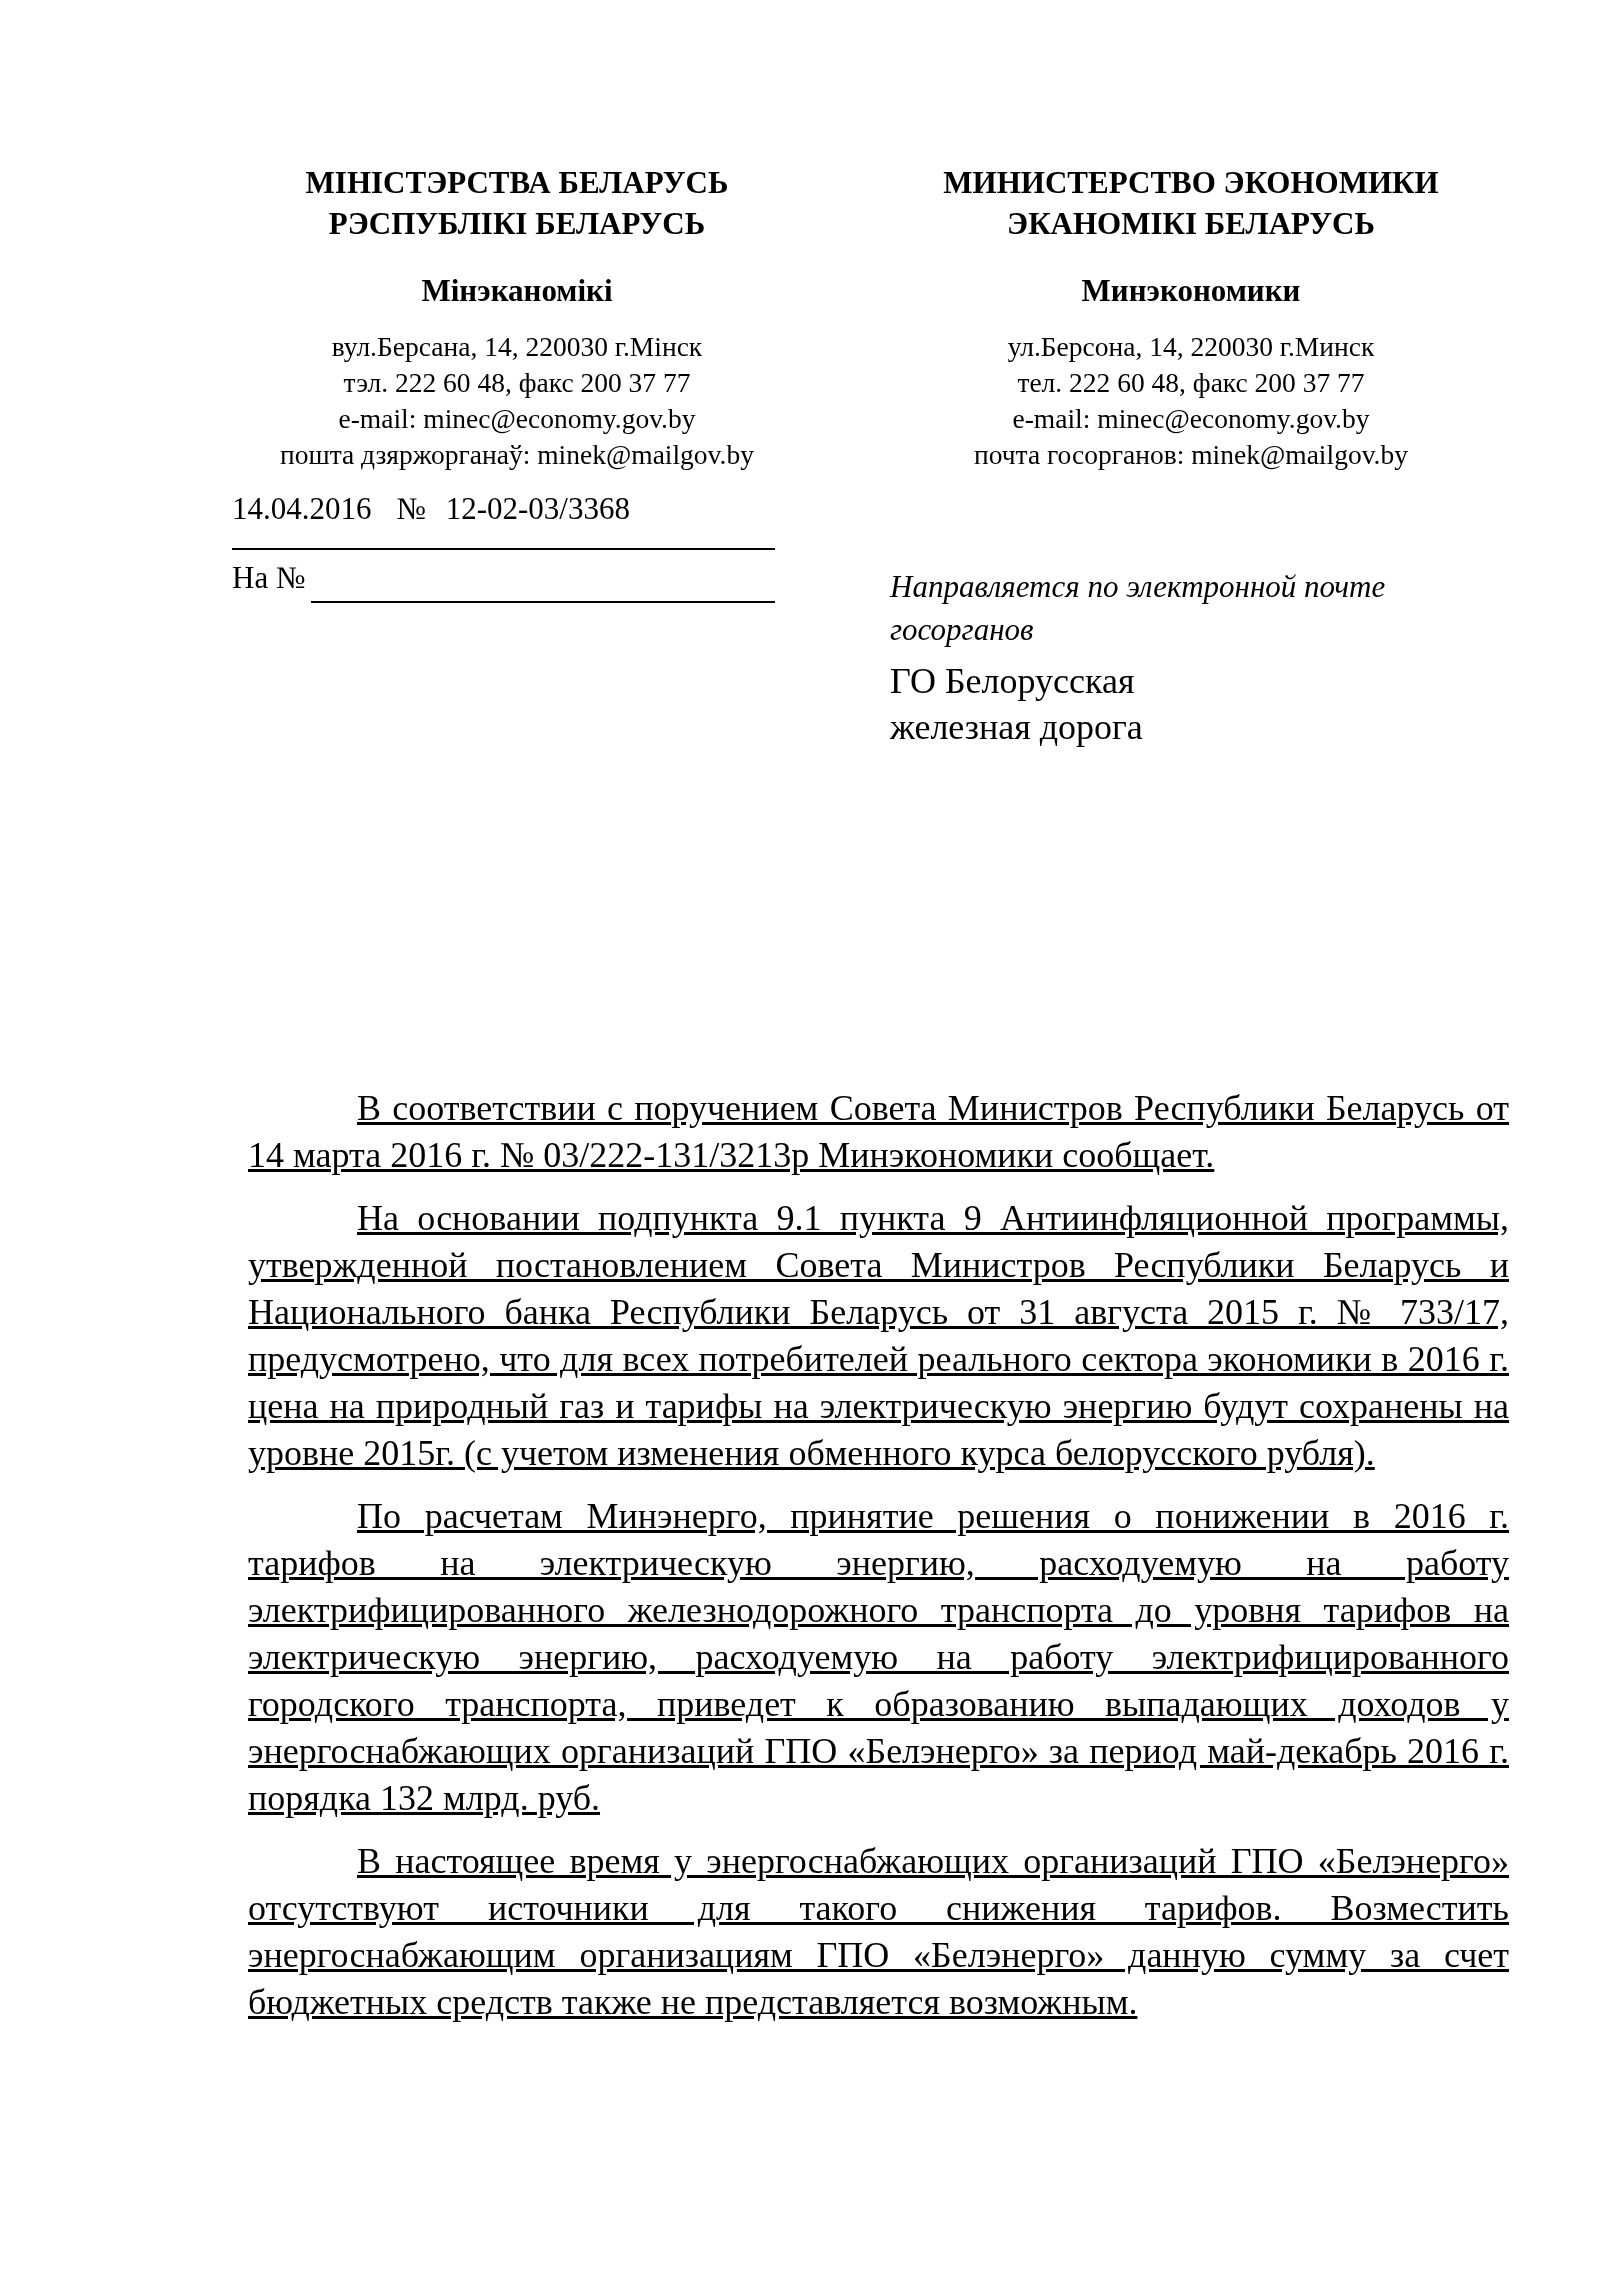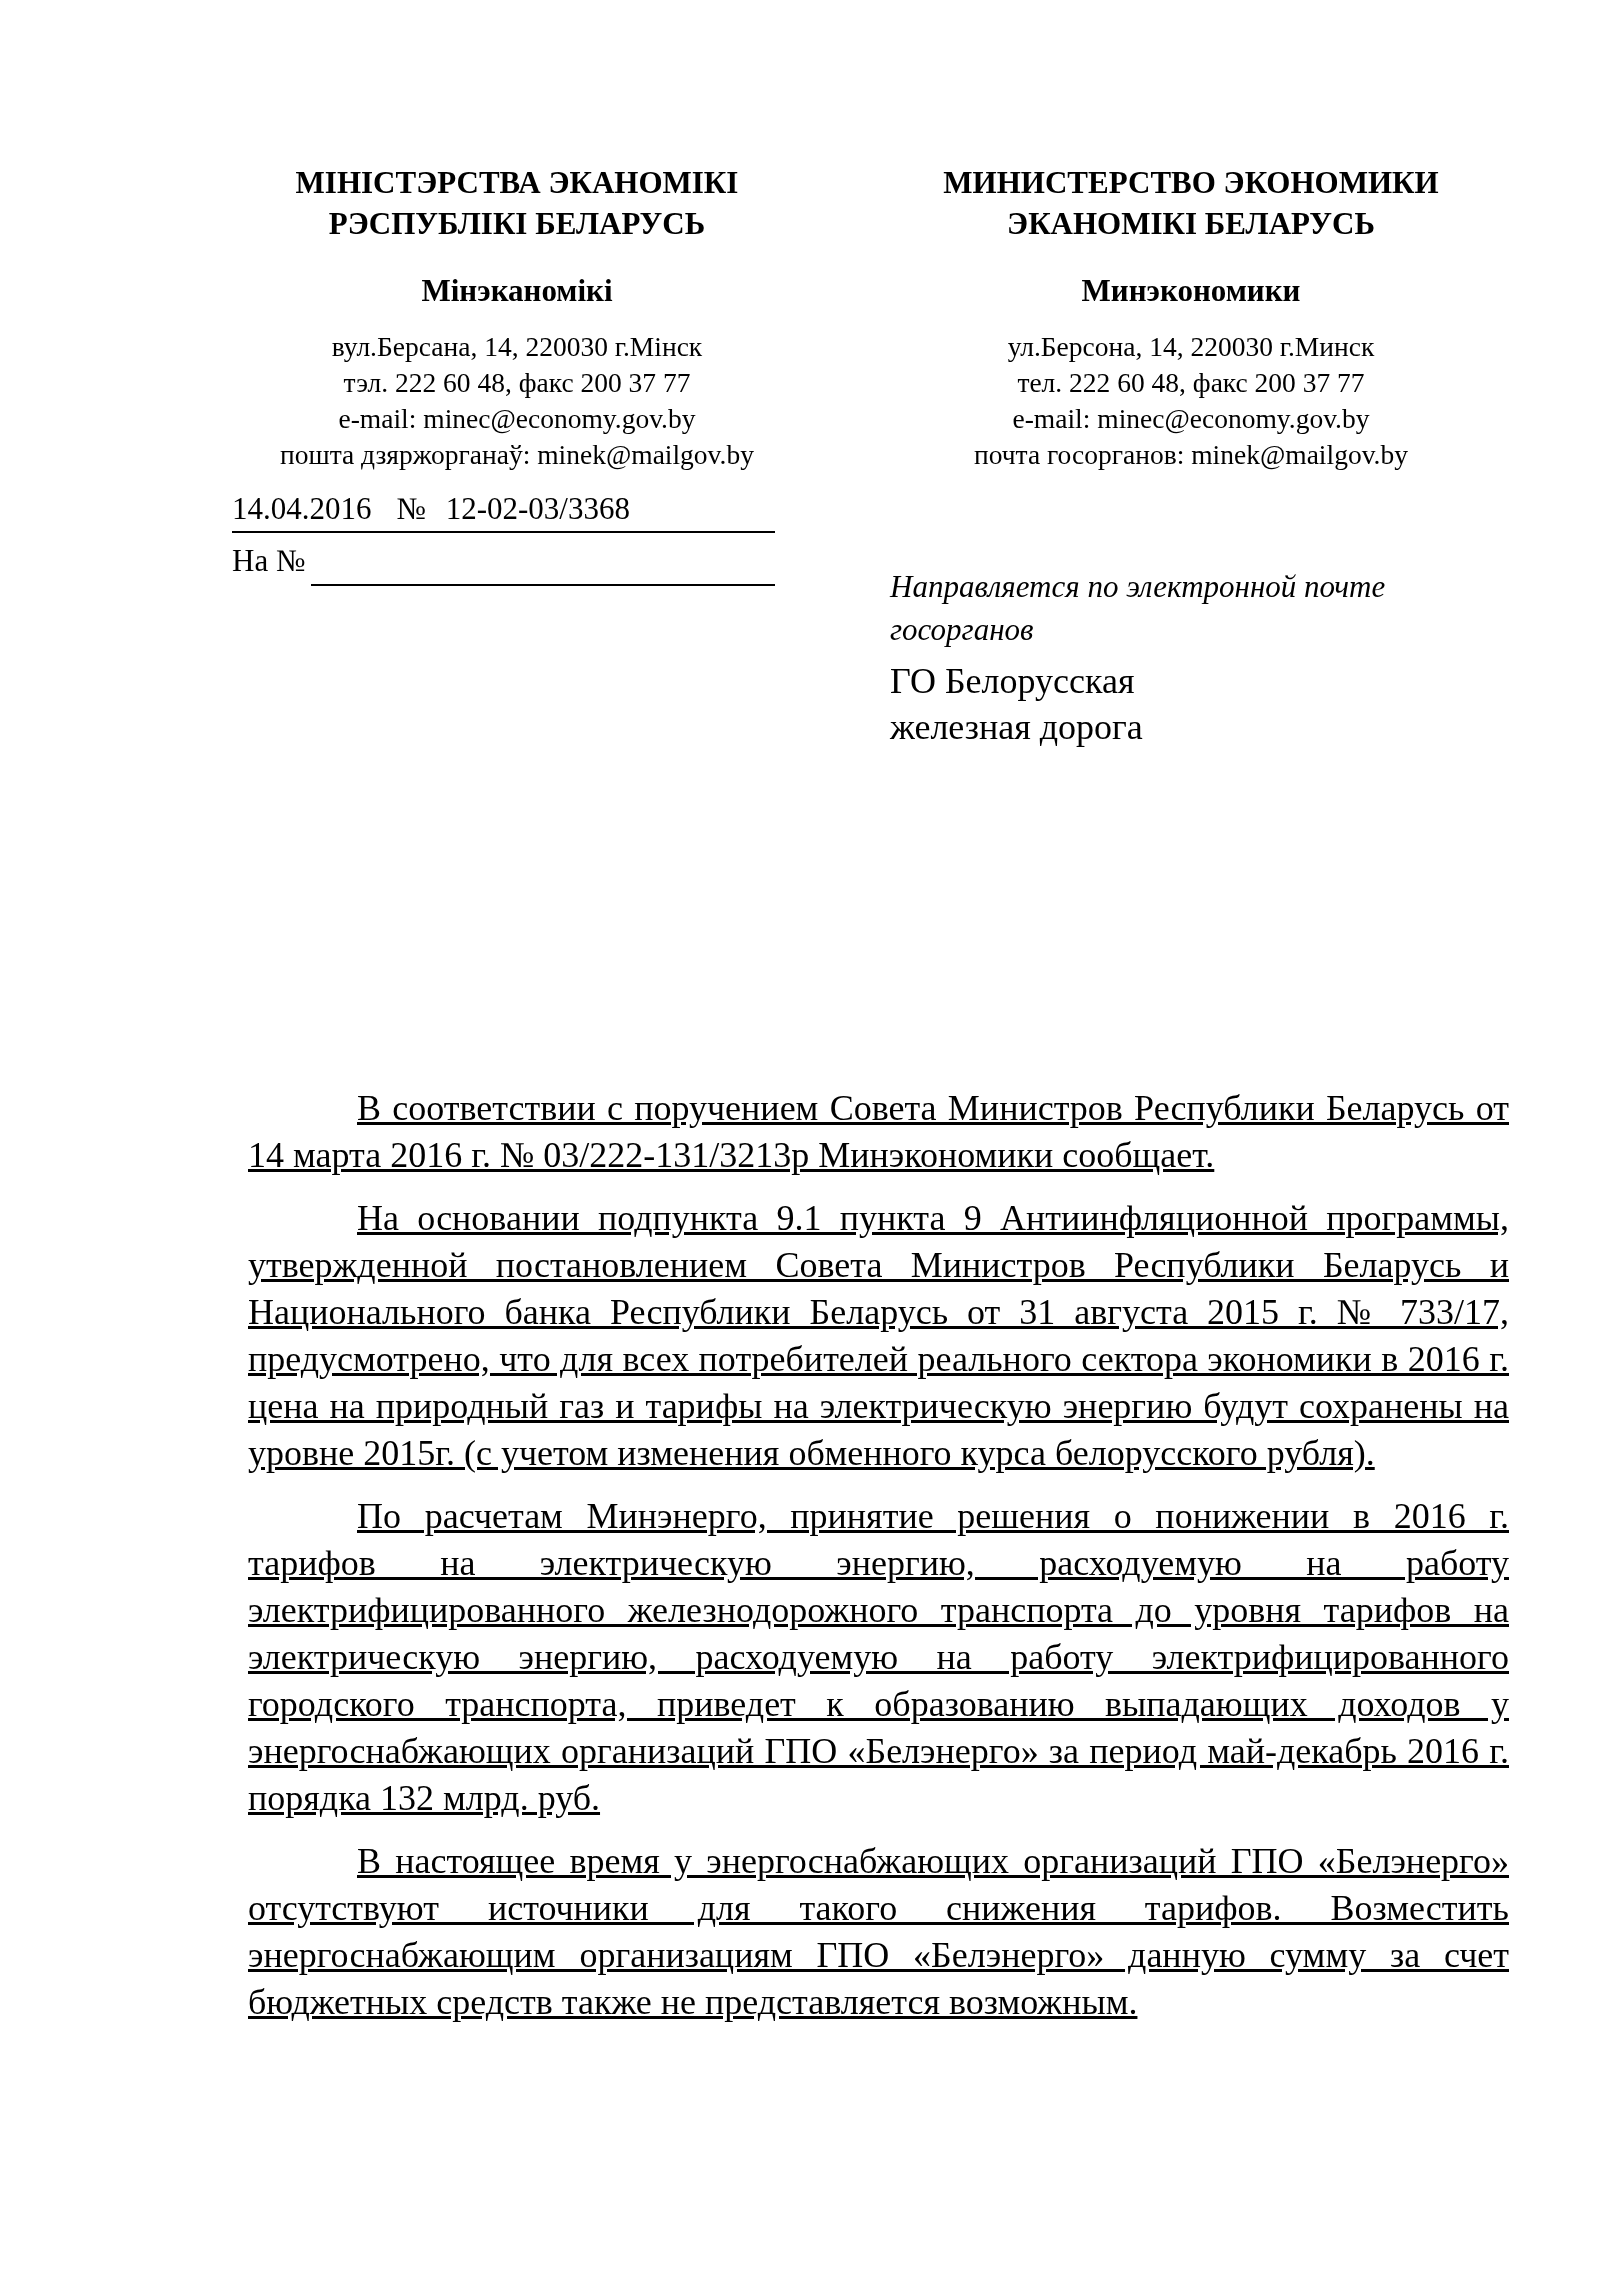--- a/index.html
+++ b/index.html
@@ -53,21 +53,21 @@
   .reference {
     position: absolute;
     left: 232px;
     top: 489px;
     width: 543px;
     font-size: 31px;
     line-height: 39px;
   }
   .ref-line1 {
     border-bottom: 2.6px solid #000;
-    padding-bottom: 3px;
+    padding-bottom: 20px;
     display: flex;
     align-items: flex-end;
   }
   .ref-no-label { margin-left: 25px; }
   .ref-number  { margin-left: 19.6px; }
   .ref-line2 {
     margin-top: 7.9px;
     display: flex;
     align-items: stretch;
   }
@@ -124,21 +124,21 @@
   }
 </style>
 </head>
 <body>
 
 <div class="page">
 
   <header class="letterhead">
     <div class="lh-col">
       <div class="org-name">
-        <div>МІНІСТЭРСТВА ЭКАНОМІКІ</div>
+        <div>МІНІСТЭРСТВА БЕЛАРУСЬ</div>
         <div>РЭСПУБЛІКІ БЕЛАРУСЬ</div>
       </div>
       <div class="short-name">Мінэканомікі</div>
       <div class="address">
         <div>вул.Берсана, 14, 220030 г.Мінск</div>
         <div>тэл. 222 60 48, факс 200 37 77</div>
         <div>e-mail: minec@economy.gov.by</div>
         <div>пошта дзяржорганаў: minek@mailgov.by</div>
       </div>
     </div>

